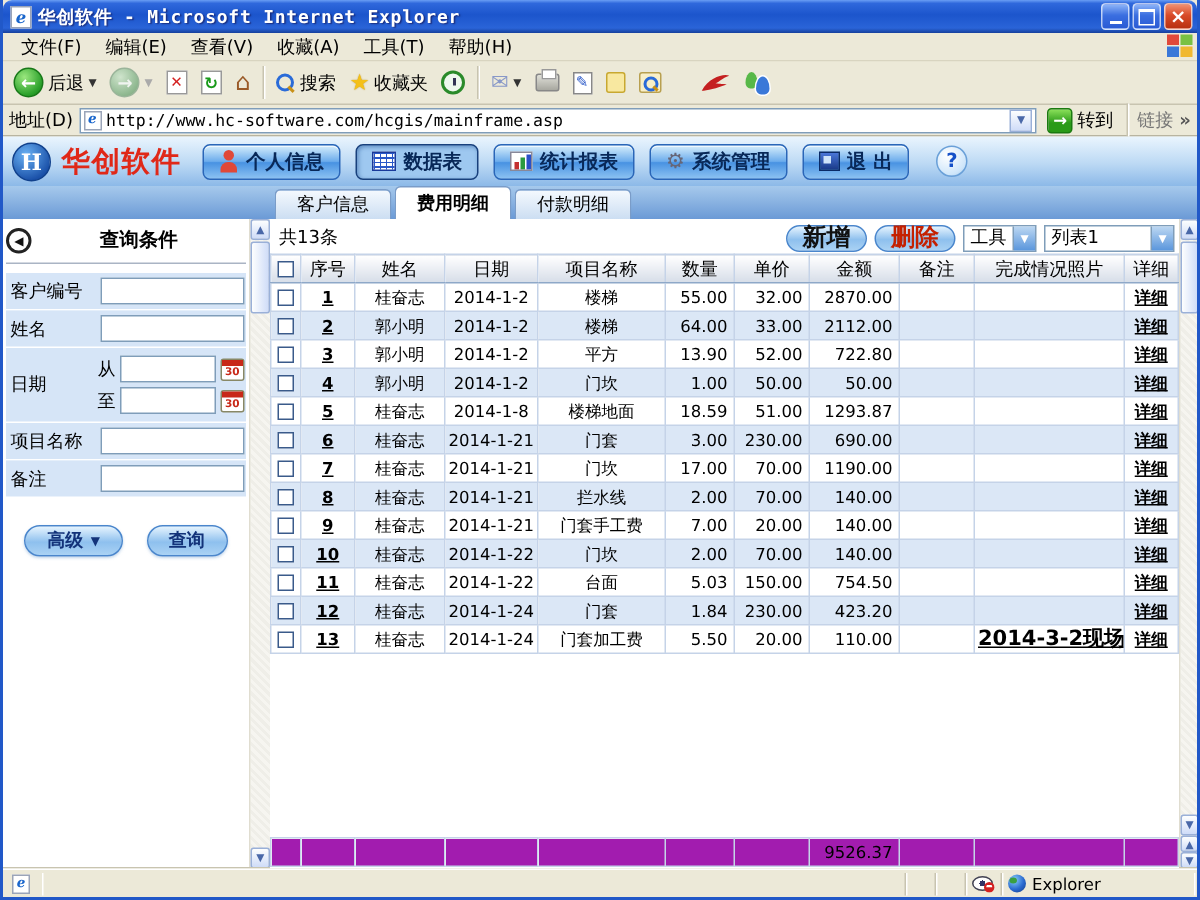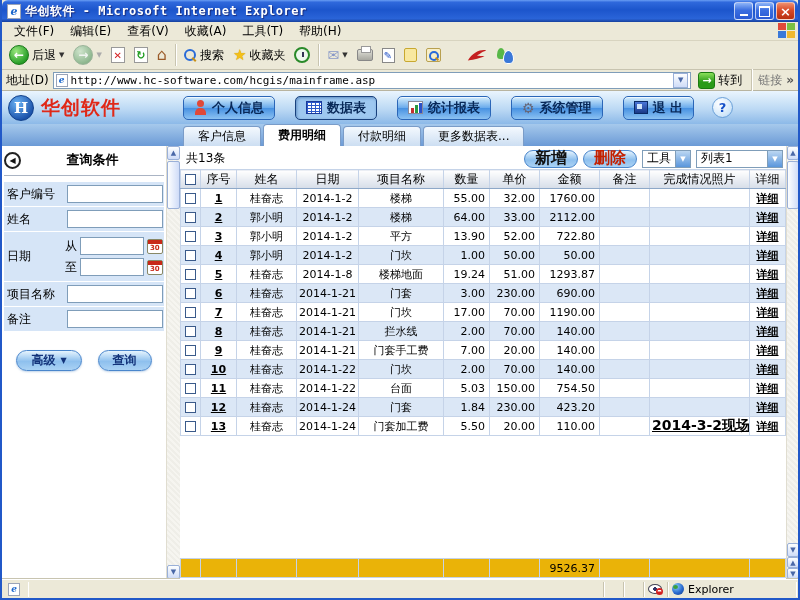--- a/index.html
+++ b/index.html
@@ -71,21 +71,21 @@
   .go-btn { display:flex; align-items:center; gap:3px; padding:0 3px; }
   .go-sq { width:17px; height:17px; border-radius:3px; background:linear-gradient(180deg,#8ae05a,#2a9a18 60%); border:1px solid #1a7a10; color:#fff; font-weight:bold; font-size:11px; display:inline-flex; align-items:center; justify-content:center; }
   .links-lbl { color:#777; }
   .chev { color:#555; font-weight:bold; }
 
   
   .app-header { height:33px; flex:0 0 33px; background:linear-gradient(180deg,#eaf5fe 0%,#bcd9f4 55%,#8cb9e8 100%); display:flex; align-items:center; padding:0 6px; }
   .logo-circle { width:26px; height:26px; border-radius:50%; background:radial-gradient(circle at 35% 30%,#6ab2f4,#1a50a8 75%); border:1px solid #10408c;
     color:#fff; font:bold 15px "DejaVu Serif",serif; display:flex; align-items:center; justify-content:center; }
   .brand { color:#e02818; font-weight:bold; font-size:19px; margin:0 14px 0 7px; letter-spacing:1px; }
-  .navbar { display:flex; align-items:center; gap:20px;margin-left:48px; }
+  .navbar { display:flex; align-items:center; gap:10px; }
   .nav-btn { height:24px; padding:0 10px; border-radius:5px; border:1px solid #2a66b8; display:flex; align-items:center; gap:5px;
     background:linear-gradient(180deg,#d6eefc 0%,#6cacec 48%,#4892e2 52%,#8cc2f2 100%); box-shadow:inset 0 1px 0 #ffffffaa; color:#082858; font-weight:bold; font-size:13px; }
   .nav-btn.pressed { background:#9ec8f0; border:1px solid #18407c; box-shadow:inset 1px 1px 3px #2a5a9a88; }
   .i-person { width:13px; height:15px; position:relative; }
   .i-person::before { content:""; position:absolute; left:3px; top:0; width:7px; height:7px; border-radius:50%; background:#e04838; }
   .i-person::after { content:""; position:absolute; left:1px; bottom:0; width:11px; height:7px; border-radius:5px 5px 0 0; background:#e04838; }
   .i-table { width:16px; height:13px; background:#fff; border:1px solid #1a3a9a;
     background-image:repeating-linear-gradient(180deg,#2a58c8 0 1px,transparent 1px 3px),repeating-linear-gradient(90deg,#2a58c8 0 1px,transparent 1px 4px); }
   .i-chart { width:15px; height:13px; background:#fff; border:1px solid #889; background-repeat:no-repeat;
     background-image:linear-gradient(#c43030,#c43030),linear-gradient(#2a9a40,#2a9a40),linear-gradient(#2a50c8,#2a50c8);
@@ -160,21 +160,21 @@
   table.grid th, table.grid td { border:1px solid #c5d3e8; height:19px; padding:0 2px; text-align:center; overflow:hidden; white-space:nowrap; }
   table.grid thead th { background:linear-gradient(180deg,#ffffff,#d6dde8); border-bottom:1px solid #8ea8c8; font-weight:normal; font-size:12px; }
   table.grid { border:1px solid #8ea8c8;padding-left:32px; }
   tr.alt td { background:#dbe7f6; }
   .c-num { text-align:right !important; padding-right:4px !important; }
   .cb { width:11px; height:11px; background:#fff; border:1px solid #3a5a8a; display:inline-block; vertical-align:middle; }
   a.lnk { color:#000; font-weight:bold; text-decoration:underline; cursor:pointer; }
   a.lnk.photo { font-size:14px; }
 
   .totals { position:absolute; left:0; bottom:1px; }
-  .totals td { background:#eab308; border:1px solid #aaa; height:18px; }
+  .totals td { background:#a21caf; border:1px solid #aaa; height:18px; }
 
   
   .statusbar { height:19px; flex:0 0 19px; background:#ece9d8; border-top:1px solid #fff; box-shadow:0 -1px 0 #c8c4b0; display:flex; align-items:center; font-size:11px; padding:0 2px; }
   .sb-cell { display:flex; align-items:center; height:15px; padding:0 4px; border-right:1px solid #c8c4b0; box-shadow:1px 0 0 #fff; }
   .sb-flex { flex:1; }
   .sb-sm { width:20px; }
   .eye-ico { width:15px; height:11px; position:relative; }
   .eye-ico::before { content:""; position:absolute; left:0; top:0; width:12px; height:8px; border:1px solid #445; border-radius:50%; background:radial-gradient(circle,#336 2px,#fff 2px); }
   .eye-ico::after { content:""; position:absolute; right:0; bottom:0; width:7px; height:7px; border-radius:50%; background:#d42020; box-shadow:inset 0 0 0 1.5px #d42020; background-image:linear-gradient(#fff,#fff); background-size:5px 1.5px; background-position:1px 2.6px; background-repeat:no-repeat; }
   .globe-ico { width:12px; height:12px; border-radius:50%; background:radial-gradient(circle at 35% 30%,#8ad0f8,#2a6ad0 55%,#123a80); position:relative; margin-right:4px; }
@@ -314,21 +314,20 @@
         <span>退 出</span>
         </span>
       </span>
     <span class="help-circle">?</span>
   </div>
 
   <div class="tabbar" id="tab-host">
       <span class="tab ">客户信息</span>
       <span class="tab active">费用明细</span>
       <span class="tab ">付款明细</span>
-      <span class="tab ">更多数据表...</span>
     </div>
 
   <div class="content">
 
     <div class="sidebar">
       <div class="side-head">
         <span class="collapse-btn"></span>
         <span class="side-title">查询条件</span>
       </div>
       <div class="side-hr"></div>
@@ -429,21 +428,21 @@
           </thead>
         <tbody id="body-host">
             <tr class="">
               <td class="c-cb"><span class="cb"></span></td>
      <td><a class="lnk">1</a></td>
      <td>桂奋志</td>
      <td>2014-1-2</td>
      <td>楼梯</td>
      <td class="c-num">55.00</td>
      <td class="c-num">32.00</td>
-     <td class="c-num">1760.00</td>
+     <td class="c-num">2870.00</td>
      <td></td>
      <td></td>
      <td><a class="lnk">详细</a></td>
             </tr>
             <tr class="alt">
               <td class="c-cb"><span class="cb"></span></td>
      <td><a class="lnk">2</a></td>
      <td>郭小明</td>
      <td>2014-1-2</td>
      <td>楼梯</td>
@@ -479,21 +478,21 @@
      <td></td>
      <td></td>
      <td><a class="lnk">详细</a></td>
             </tr>
             <tr class="">
               <td class="c-cb"><span class="cb"></span></td>
      <td><a class="lnk">5</a></td>
      <td>桂奋志</td>
      <td>2014-1-8</td>
      <td>楼梯地面</td>
-     <td class="c-num">19.24</td>
+     <td class="c-num">18.59</td>
      <td class="c-num">51.00</td>
      <td class="c-num">1293.87</td>
      <td></td>
      <td></td>
      <td><a class="lnk">详细</a></td>
             </tr>
             <tr class="alt">
               <td class="c-cb"><span class="cb"></span></td>
      <td><a class="lnk">6</a></td>
      <td>桂奋志</td>

